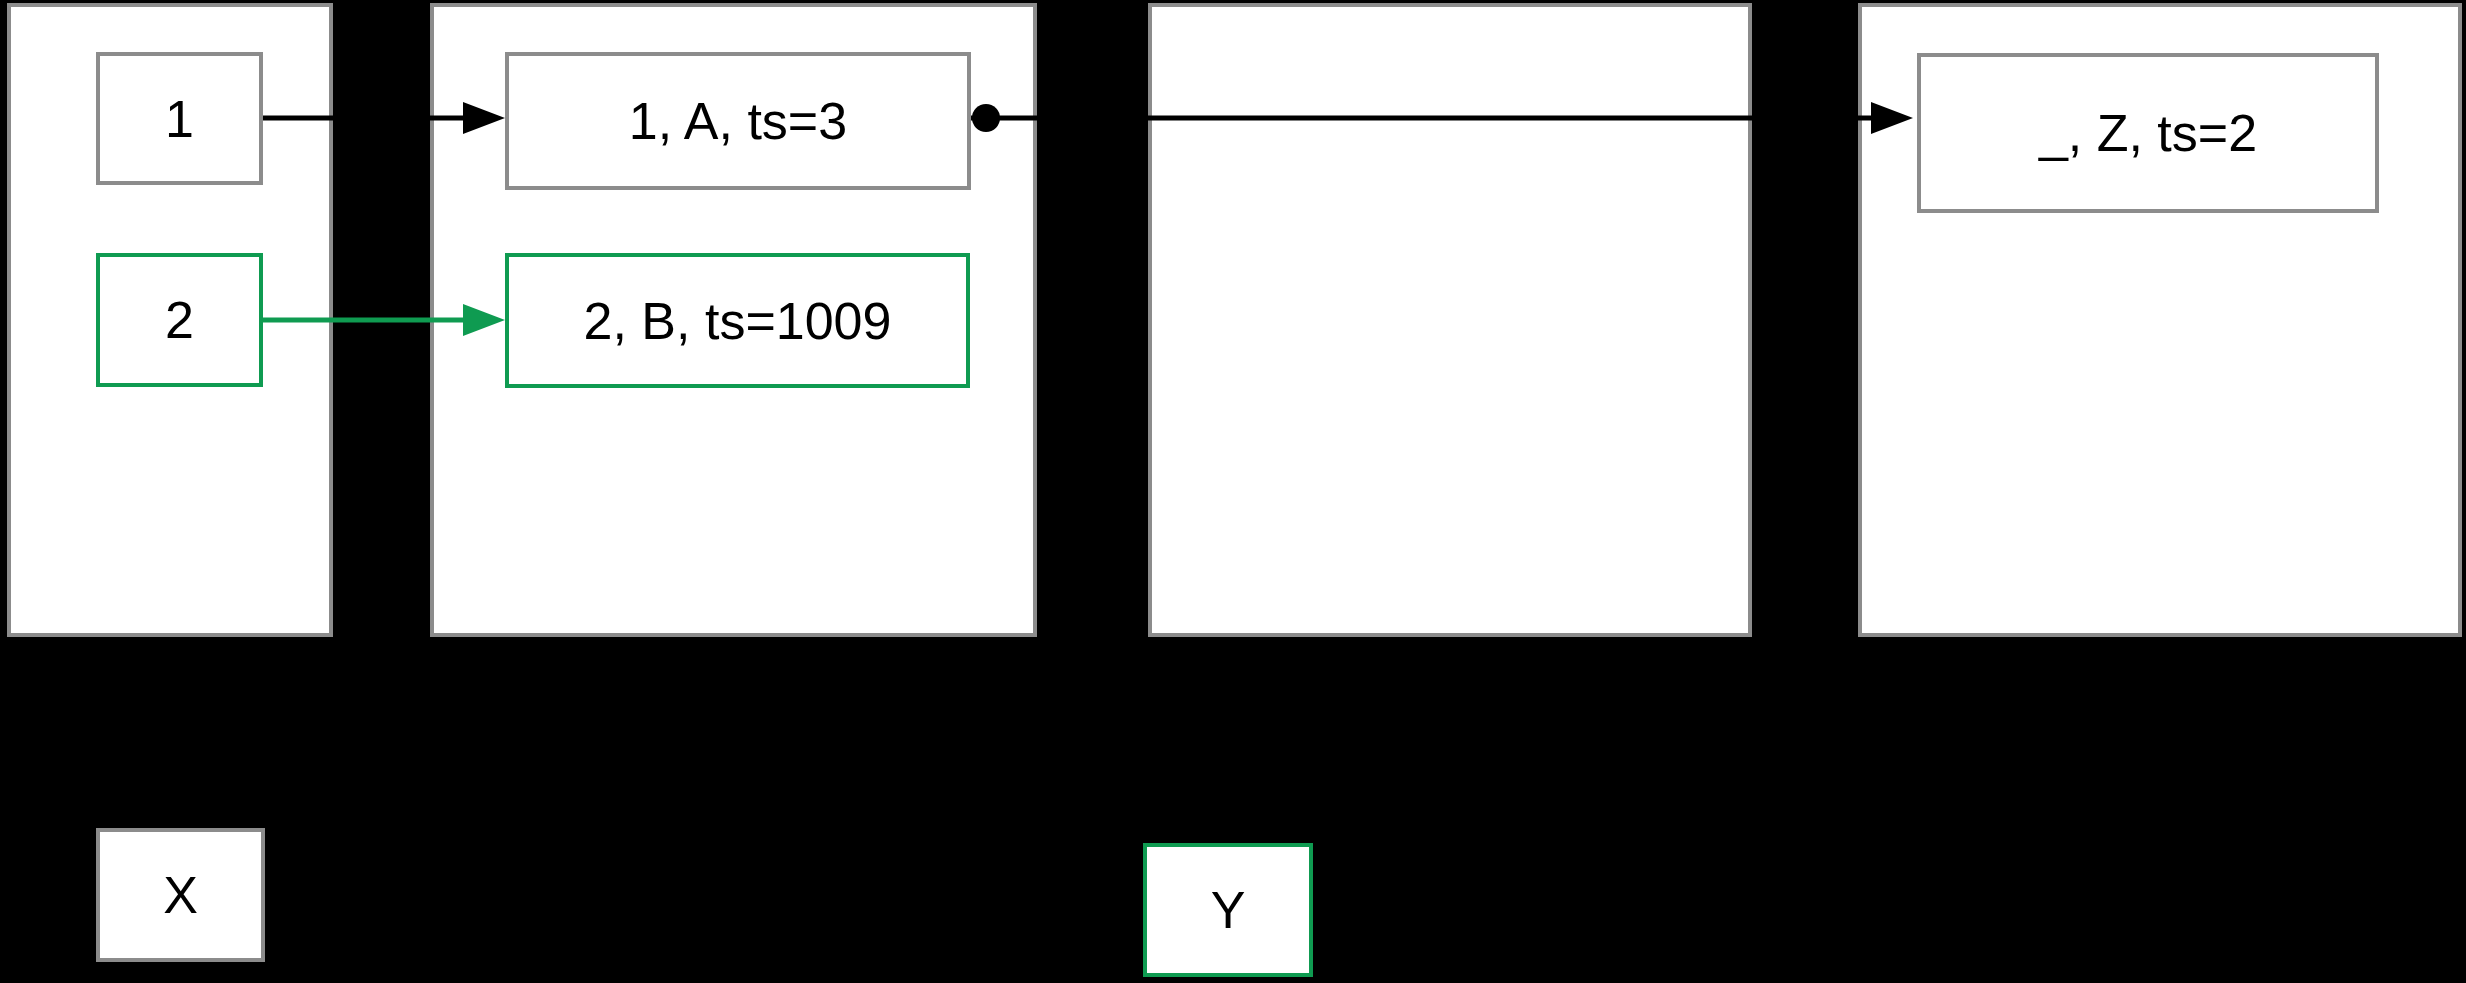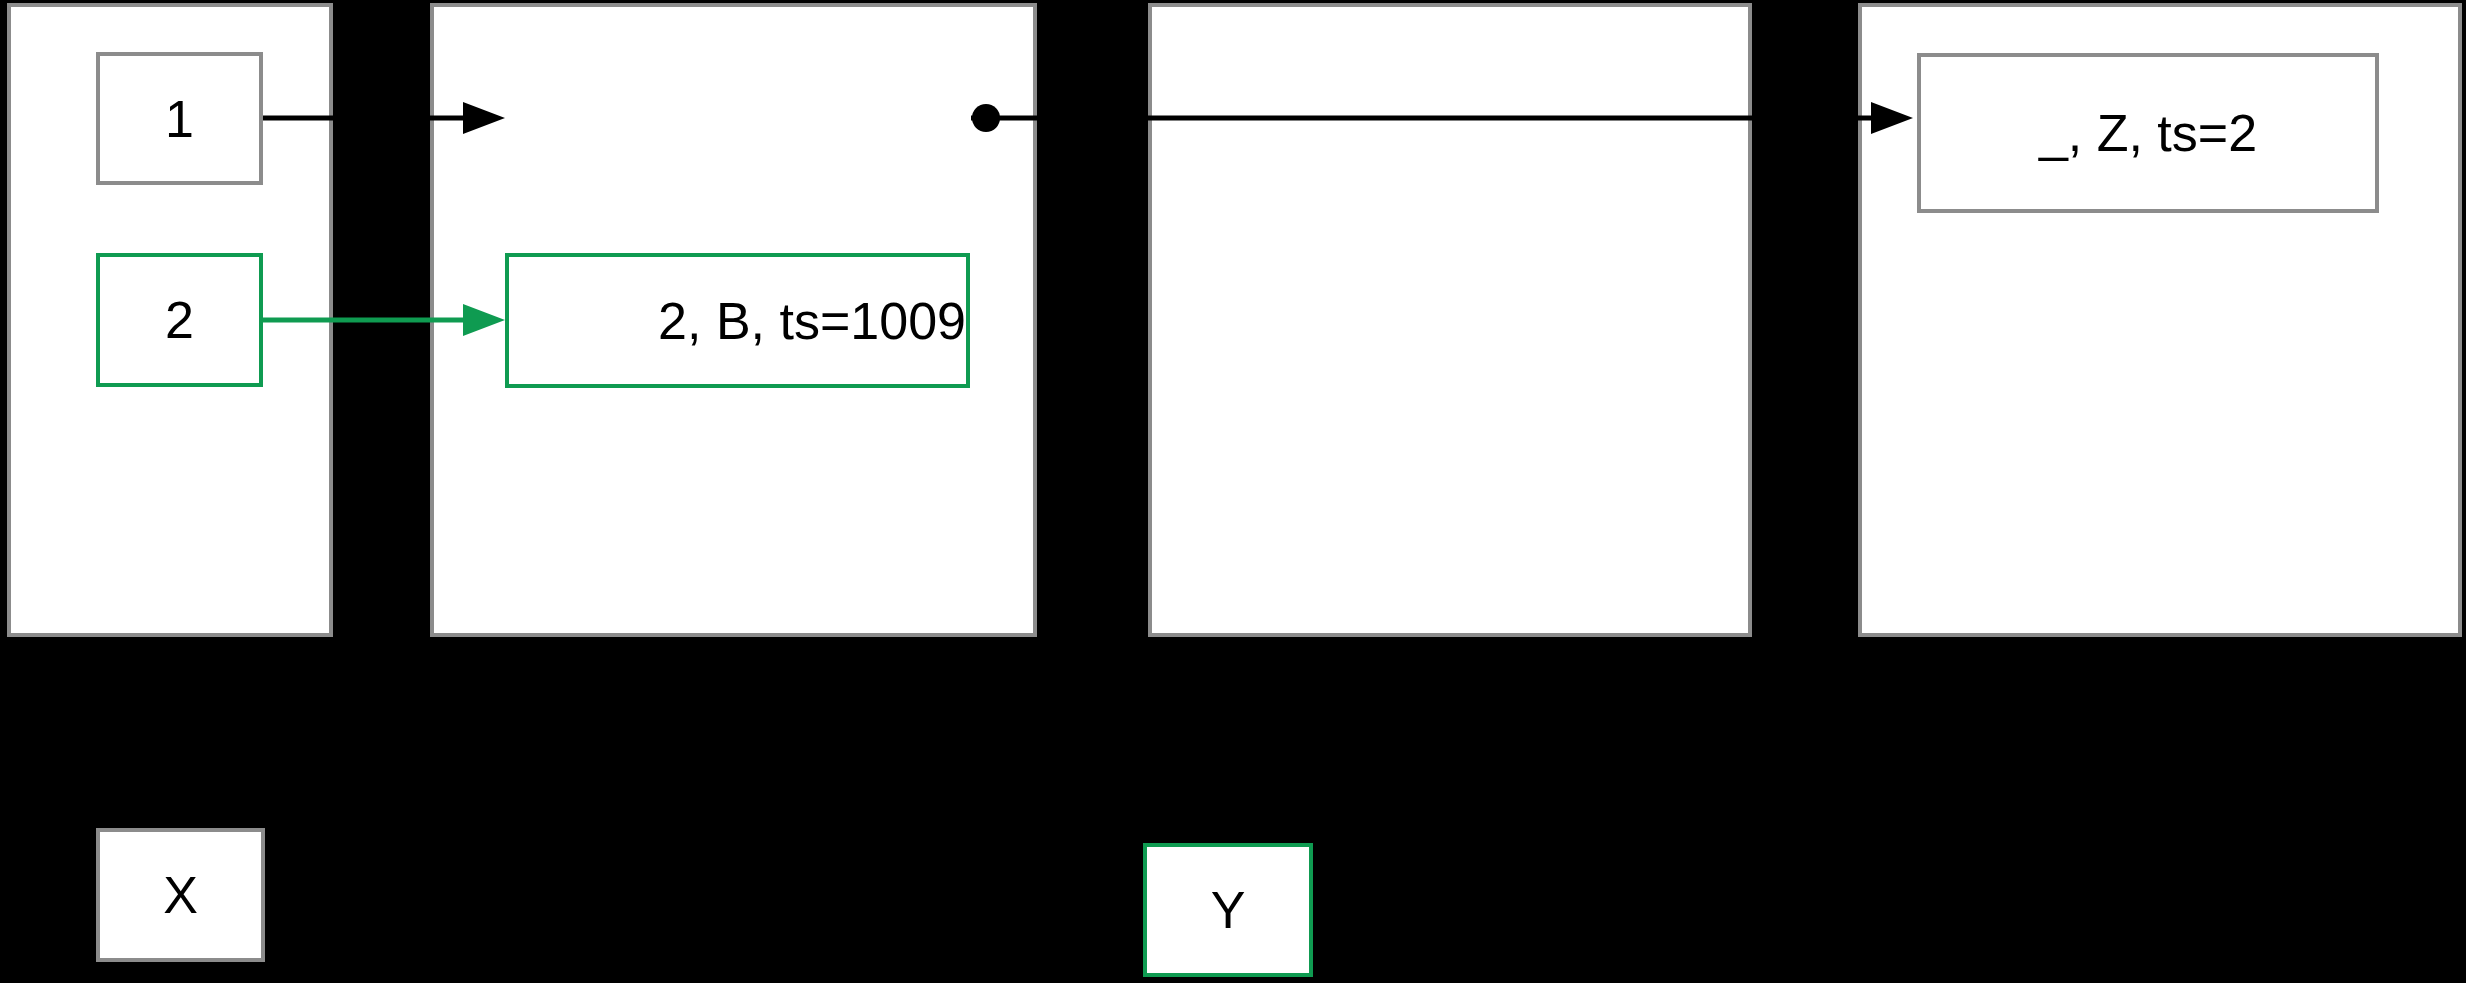--- a/index.html
+++ b/index.html
@@ -32,21 +32,21 @@
     font-size: 52px;
     color: #000000;
     white-space: nowrap;
   }
   .node.gray  { border: 4px solid #8c8c8c; }
   .node.green { border: 4px solid #0f9b51; }
 
   #key-box-1    { left: 96px;   top: 52px;  width: 167px; height: 133px; }
   #key-box-2    { left: 96px;   top: 253px; width: 167px; height: 134px; }
   #record-box-a { left: 505px;  top: 52px;  width: 466px; height: 138px; }
-  #record-box-b { left: 505px;  top: 253px; width: 465px; height: 135px; justify-content: flex-end; }
+  #record-box-b { left: 505px;  top: 253px; width: 465px; height: 135px; }
   #record-box-z { left: 1917px; top: 53px;  width: 462px; height: 160px; }
   #label-box-x  { left: 96px;   top: 828px; width: 169px; height: 134px; }
   #label-box-y  { left: 1143px; top: 843px; width: 170px; height: 134px; }
 
   #edges {
     position: absolute;
     left: 0; top: 0;
     width: 2466px; height: 983px;
     pointer-events: none;
   }
@@ -80,20 +80,23 @@
     </g>
   </svg>
 
   <div class="node gray" id="key-box-1">
     <span>1</span>
   </div>
   <div class="node green" id="key-box-2">
     <span>2</span>
   </div>
 
+  <div class="node gray" id="record-box-a">
+    <span>1, A, ts=3</span>
+  </div>
   <div class="node green" id="record-box-b">
     <span>2, B, ts=1009</span>
   </div>
 
   <div class="node gray" id="record-box-z">
     <span>_, Z, ts=2</span>
   </div>
 
   <div class="node gray" id="label-box-x">
     <span>X</span>

